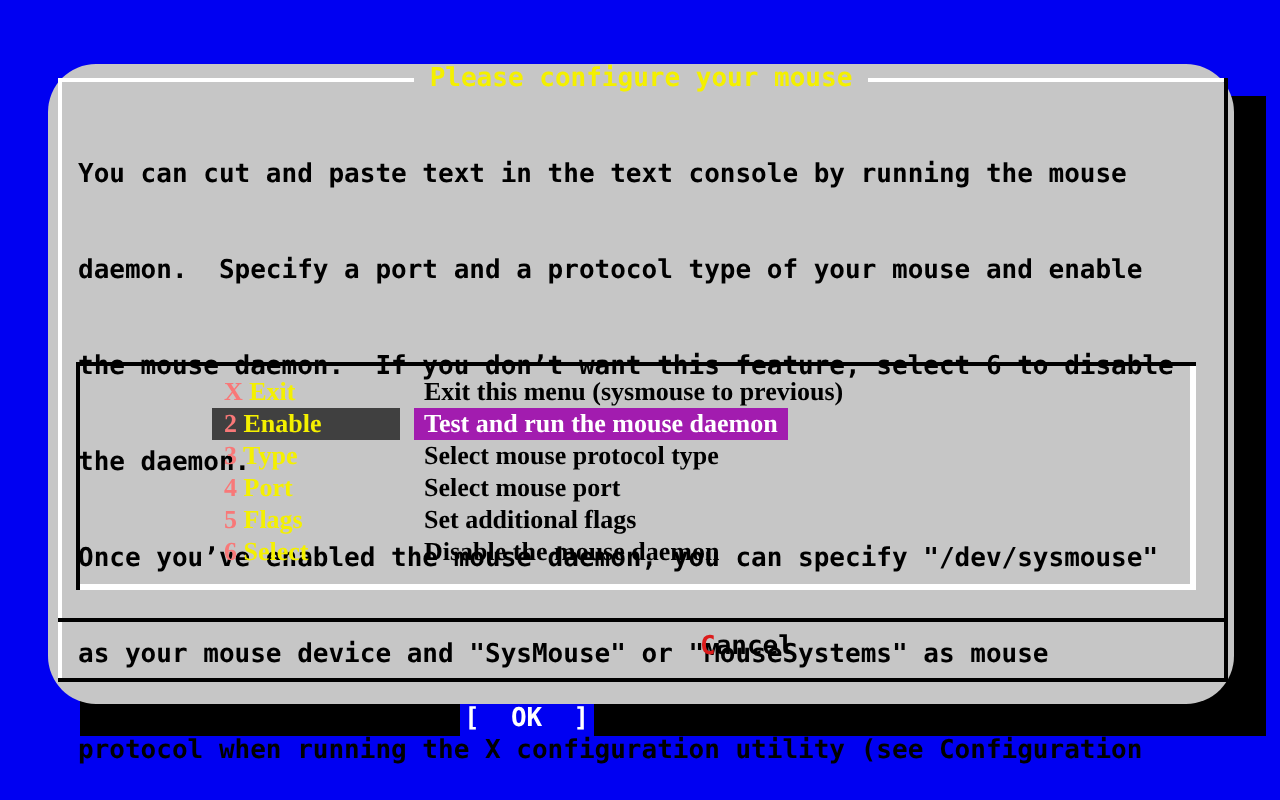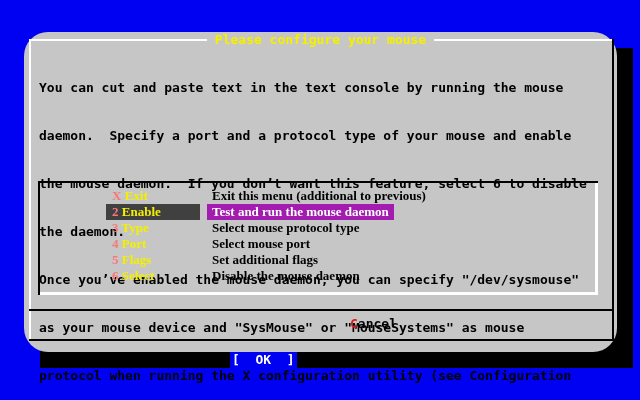--- a/index.html
+++ b/index.html
@@ -71,21 +71,21 @@
 
   <div id="menubox">
     <div class="b" id="m-top"></div>
     <div class="b" id="m-left"></div>
     <div class="b" id="m-right"></div>
     <div class="b" id="m-bottom"></div>
   </div>
 
   <div class="mrow" style="top:156px">
     <span class="mtag"><span class="key">X</span><span> </span><span class="lbl">Exit</span></span>
-    <span class="mdesc">Exit this menu (additional to previous)</span>
+    <span class="mdesc">Exit this menu (sysmouse to previous)</span>
   </div>
   <div class="mrow selected" style="top:172px">
     <span class="mtag"><span class="key">2</span><span> </span><span class="lbl">Enable</span></span>
     <span class="mdesc">Test and run the mouse daemon</span>
   </div>
   <div class="mrow" style="top:188px">
     <span class="mtag"><span class="key">3</span><span> </span><span class="lbl">Type</span></span>
     <span class="mdesc">Select mouse protocol type</span>
   </div>
   <div class="mrow" style="top:204px">

